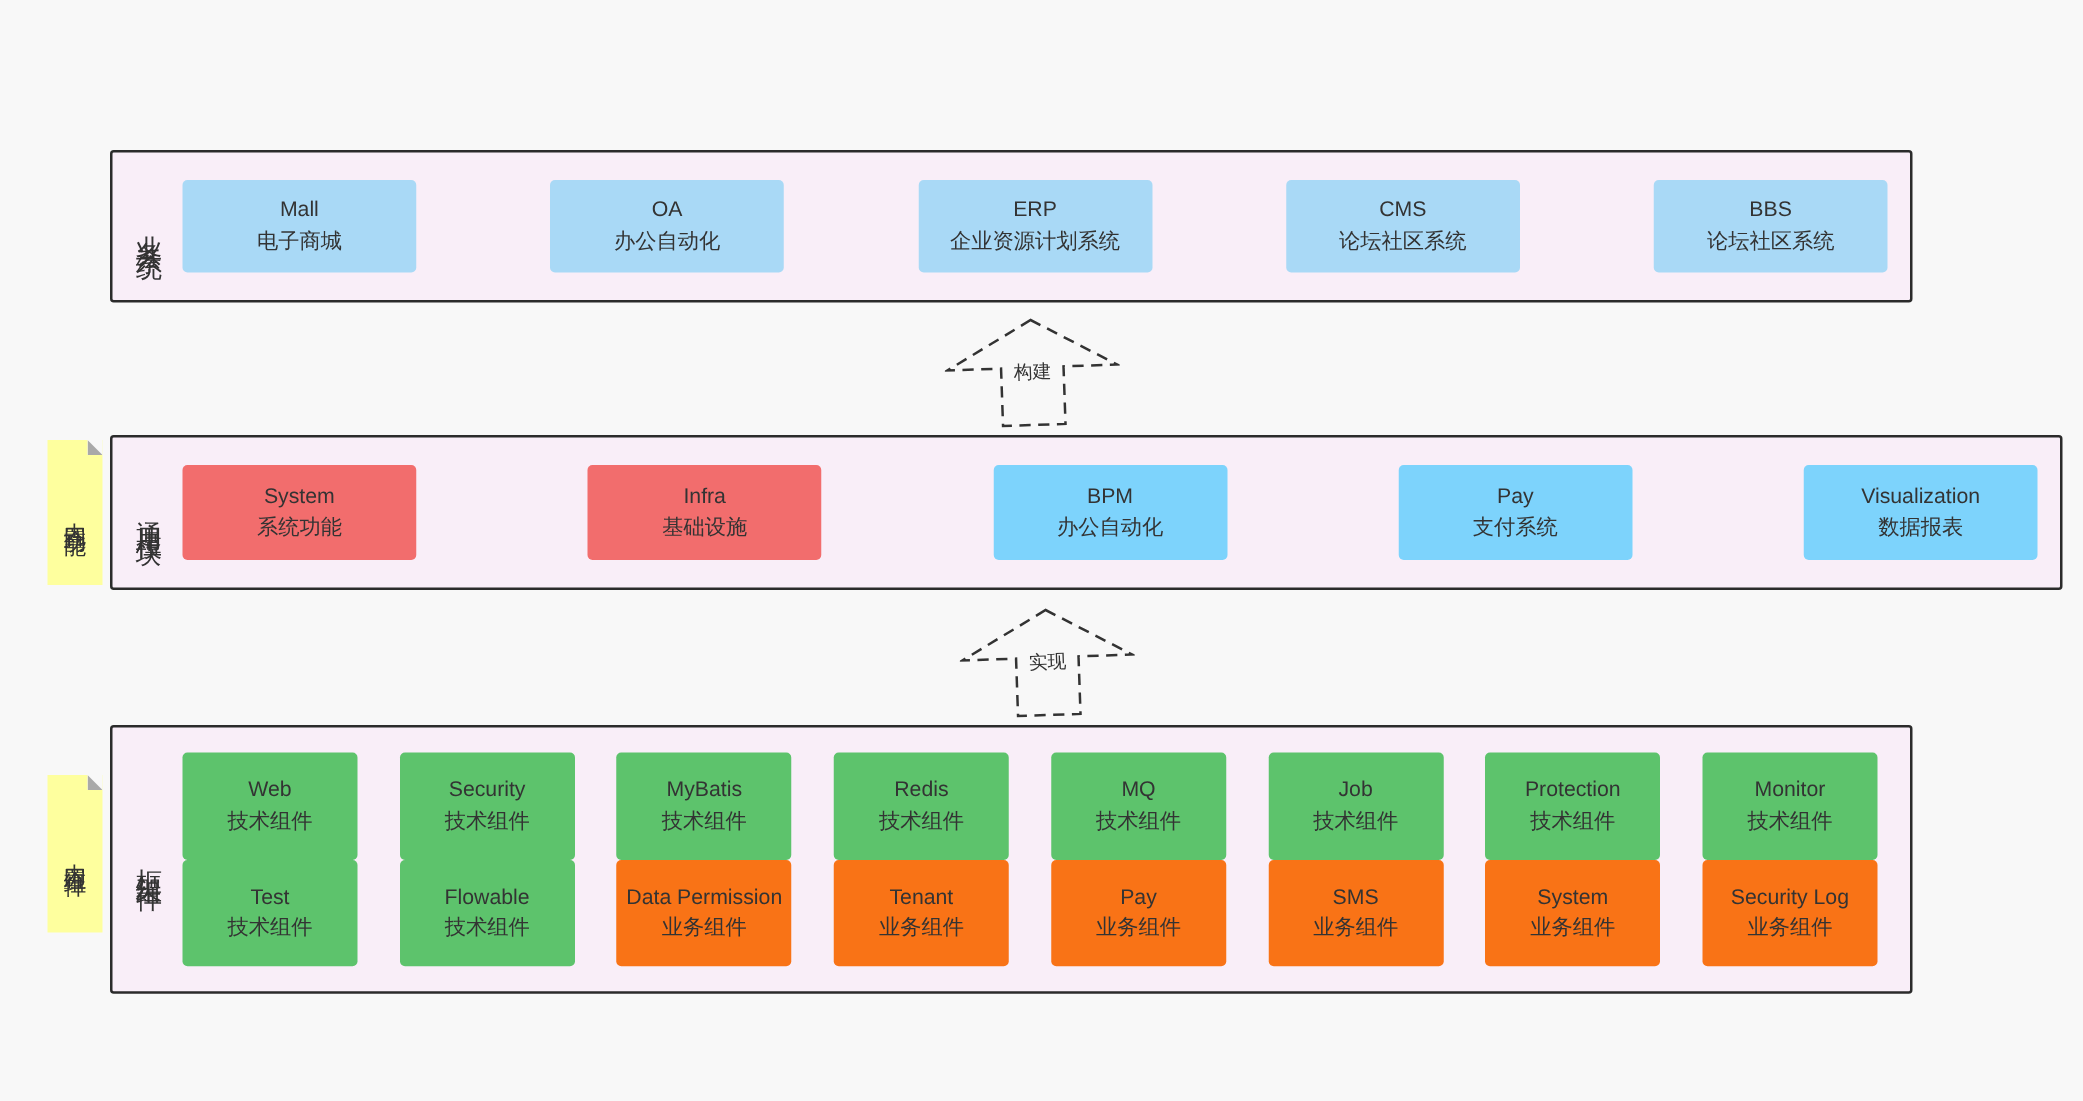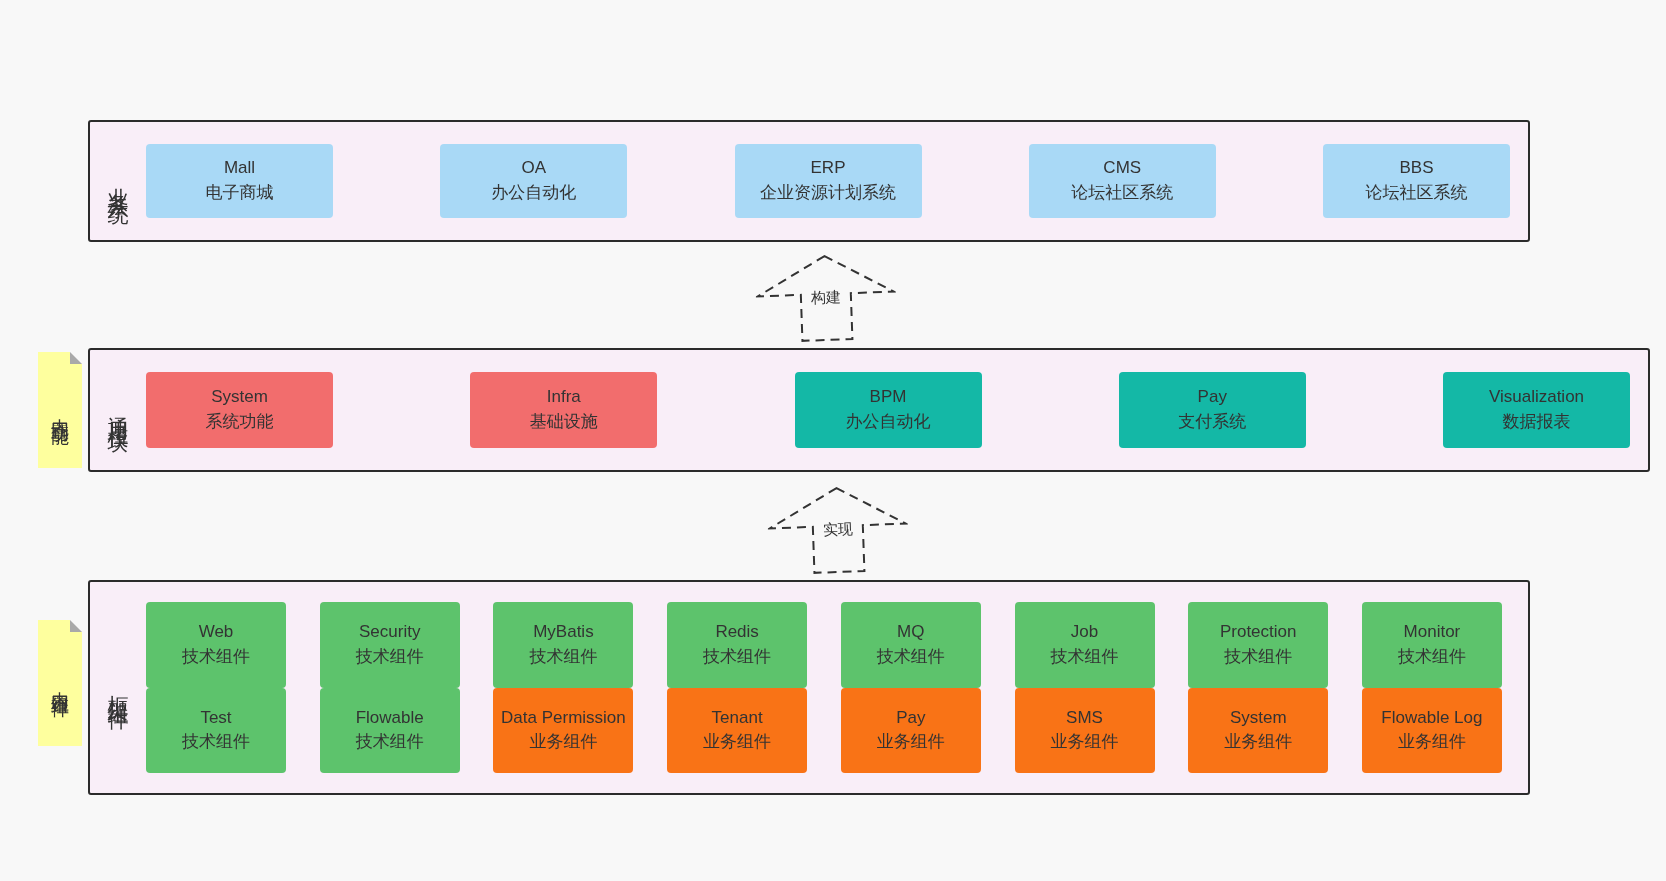--- a/index.html
+++ b/index.html
@@ -65,21 +65,21 @@
     font-size:17px;
     line-height:1.45;
     color:#333;
     box-sizing:border-box;
     padding:2px 6px;
   }
   .node-wide{width:187px;}
   .node-narrow{width:140px;}
   .blue  {background:#a9d9f6;}
   .red   {background:#f26d6d;}
-  .pink  {background:#14b8a6;}
+  .pink  {background:#7dd3fc;}
   .green {background:#5dc36c;}
   .lgreen{background:#f97316;text-align:center;}
   
   .arrow{
     position:absolute;
     width:140px;height:90px;
   }
   .arrow svg{display:block;}
   .arrow-label{
     position:absolute;
@@ -269,21 +269,21 @@
         </div>
         <div class="node node-narrow lgreen">
           <div>SMS</div>
           <div>业务组件</div>
         </div>
         <div class="node node-narrow lgreen">
           <div>System</div>
           <div>业务组件</div>
         </div>
         <div class="node node-narrow lgreen">
-          <div>Flowable Log</div>
+          <div>Security Log</div>
           <div>业务组件</div>
         </div>
       </div>
 
     </div>
   </section>
 
 </div>
 
 </body></html>

